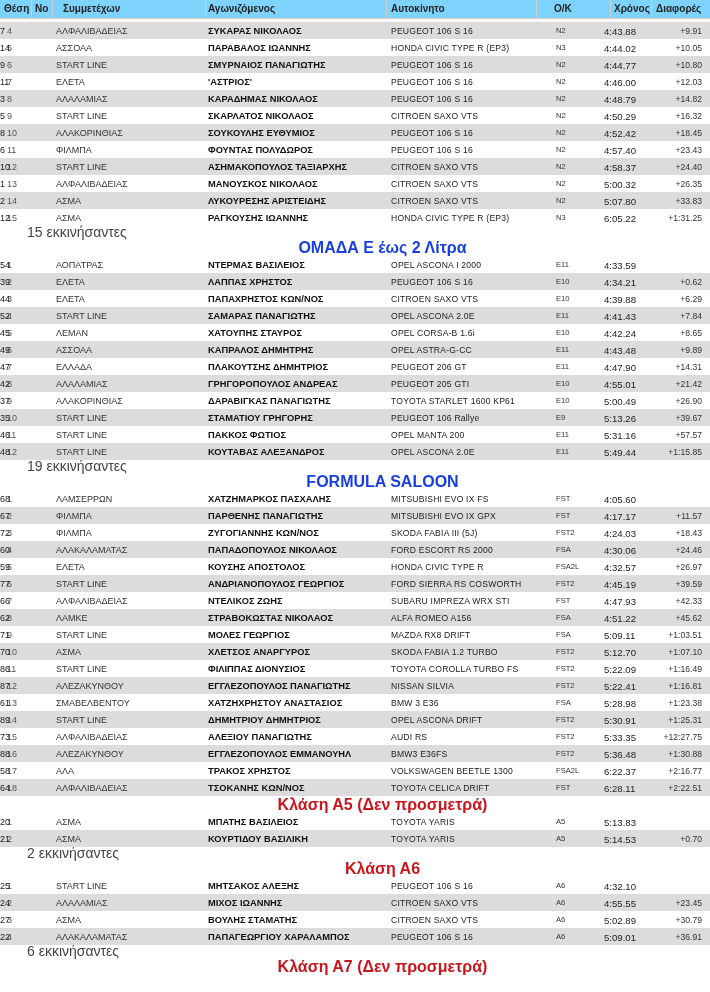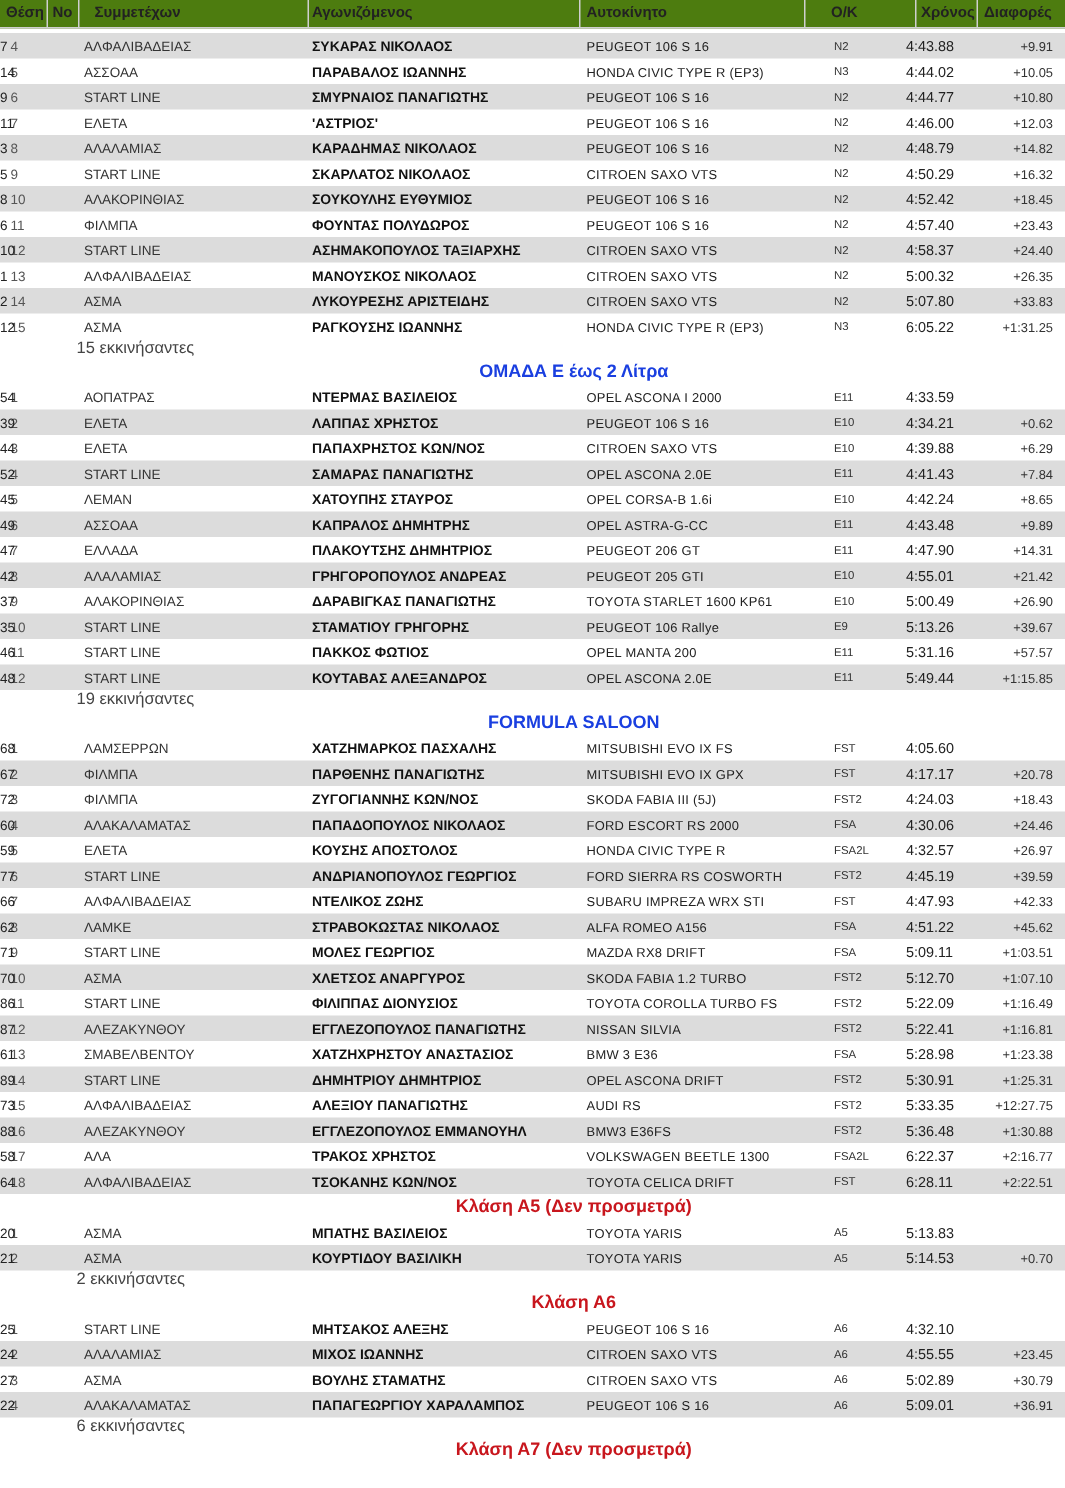--- a/index.html
+++ b/index.html
@@ -1,32 +1,32 @@
 <!DOCTYPE html>
 <html><head>
   <meta charset="utf-8">
   <style>
     html, body { margin: 0; padding: 0; background: #ffffff; }
     body { width: 710px; height: 992px; overflow: hidden; font-family: "Liberation Sans", sans-serif; color: #222; }
-    .header { position: relative; height: 18px; border-bottom: 1px solid #cfcfcf; background: #4d7c0f; font-size: 10px; font-weight: bold; color: #222; }
+    .header { position: relative; height: 18px; border-bottom: 1px solid #cfcfcf; background: #7dd3fc; font-size: 10px; font-weight: bold; color: #222; }
     .header span { position: absolute; top: 3px; }
     .hdr-sep { position: absolute; top: 0; width: 1px; height: 18px; background: #cfcfcf; }
     .spacer { height: 3px; }
     .row { position: relative; height: 17px; font-size: 9px; }
     .row.shade { background: #dcdcdc; }
     .row span { position: absolute; top: 4px; white-space: nowrap; }
     .pos { left: 7px; color: #555; }
     .club { left: 56px; color: #333; }
     .driver { left: 208px; font-weight: bold; color: #111; font-size: 9.3px; max-width: 178px; overflow: hidden; }
     .car { left: 391px; color: #222; font-size: 8.6px; letter-spacing: 0.2px; }
     .cls { left: 556px; color: #333; font-size: 7.6px; width: 30px; }
     .time { left: 604px; font-weight: normal; font-size: 9.6px; }
     .diff { right: 8px; color: #333; font-size: 8.6px; text-align: center; }
-    .starters { height: 13px; font-size: 11px; color: #444; padding-left: 27px; line-height: 13px; margin-left: 24px; }
-    .group-title { height: 17px; font-size: 12px; font-weight: bold; text-align: center; line-height: 17px; padding-left: 14px; margin-left: 41px; }
+    .starters { height: 13px; font-size: 14px; color: #444; padding-left: 27px; line-height: 13px; }
+    .group-title { height: 17px; font-size: 16px; font-weight: bold; text-align: center; line-height: 17px; padding-left: 14px; margin-left: 41px; }
     .group-title.blue { color: #1a3fe0; }
     .group-title.red { color: #c8161d; }
   </style>
 </head>
 <body>
 
 <div class="header">
   <span style="left:4px">Θέση</span>
   <div class="hdr-sep" style="left:31px"></div>
   <span style="left:35px">Νο</span>
@@ -301,21 +301,21 @@
       <span class="diff"></span>
     </div>
     <div class="row shade">
       <span class="pos">2</span>
       <span class="no">67</span>
       <span class="club">ΦΙΛΜΠΑ</span>
       <span class="driver">ΠΑΡΘΕΝΗΣ ΠΑΝΑΓΙΩΤΗΣ</span>
       <span class="car">MITSUBISHI EVO IX GPX</span>
       <span class="cls">FST</span>
       <span class="time">4:17.17</span>
-      <span class="diff">+20.78</span>
+      <span class="diff">+11.57</span>
     </div>
     <div class="row">
       <span class="pos">3</span>
       <span class="no">72</span>
       <span class="club">ΦΙΛΜΠΑ</span>
       <span class="driver">ΖΥΓΟΓΙΑΝΝΗΣ ΚΩΝ/ΝΟΣ</span>
       <span class="car">SKODA FABIA III (5J)</span>
       <span class="cls">FST2</span>
       <span class="time">4:24.03</span>
       <span class="diff">+18.43</span>

